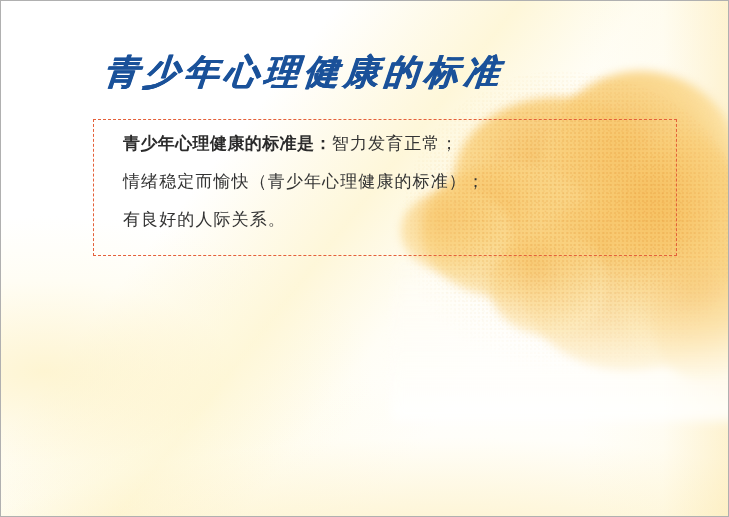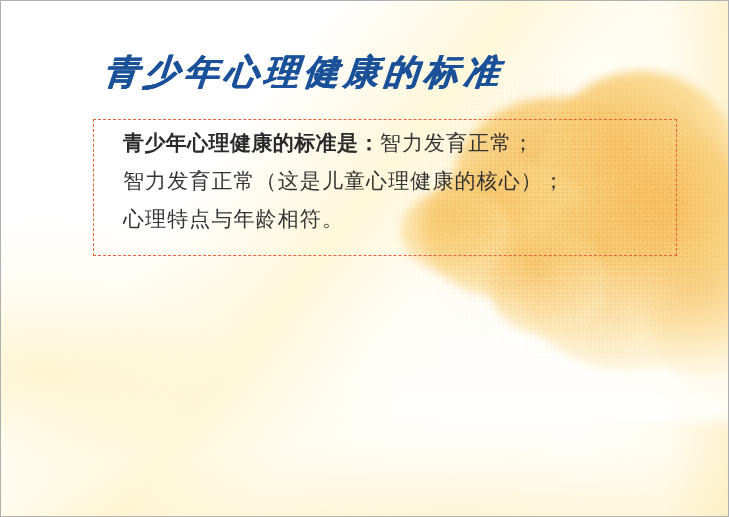--- a/index.html
+++ b/index.html
@@ -179,21 +179,21 @@
     height: 137px;
     border: 1px dashed #e4603a;
     box-sizing: border-box;
   }
 
   .body-text {
     position: absolute;
     left: 122px;
     top: 123px;
     width: 548px;
-    font-size: 21px;
+    font-size: 17px;
     line-height: 38px;
     color: #333333;
     letter-spacing: 1.1px;
     white-space: nowrap;
   }
 
   .body-text .line {
     height: 38px;
   }
 
@@ -228,17 +228,17 @@
     <div class="blob-grain"></div>
     <div class="blob-fade"></div>
   </div>
 
   <div class="title">青少年心理健康的标准</div>
 
   <div class="content-box"></div>
 
   <div class="body-text">
     <div class="line"><span class="lead">青少年心理健康的标准是：</span><span>智力发育正常；</span></div>
-    <div class="line">智力发育正常（这是儿童心理健康的核心）；</div>
-    <div class="line">心理特点与年龄相符。</div>
+    <div class="line">情绪稳定而愉快（青少年心理健康的标准）；</div>
+    <div class="line">有良好的人际关系。</div>
   </div>
 
 </div>
 
 </body></html>

